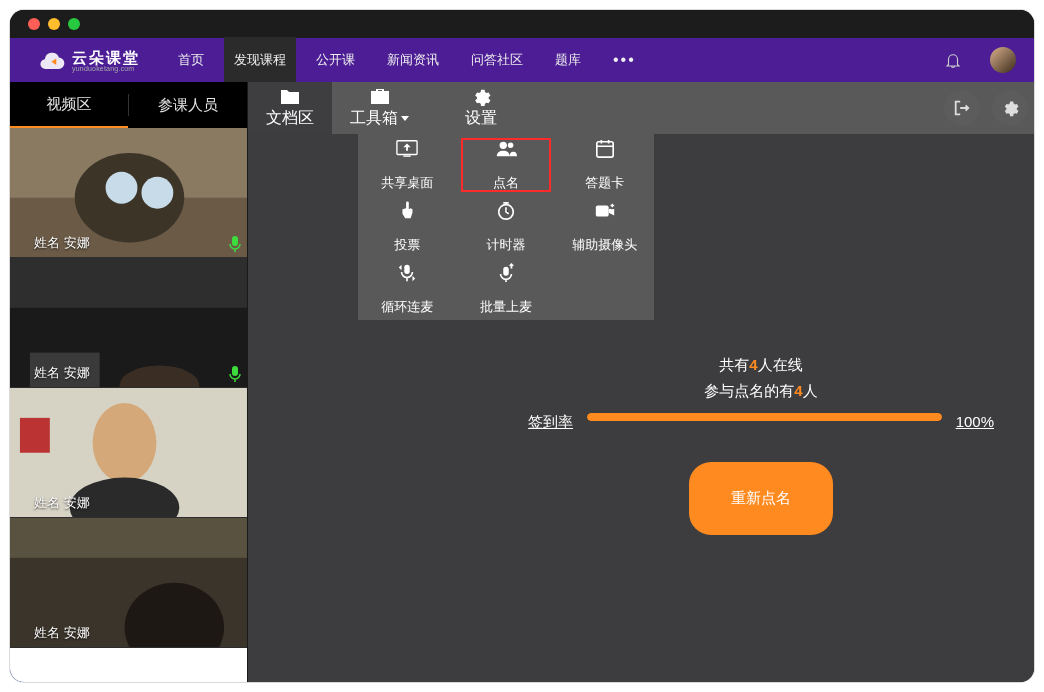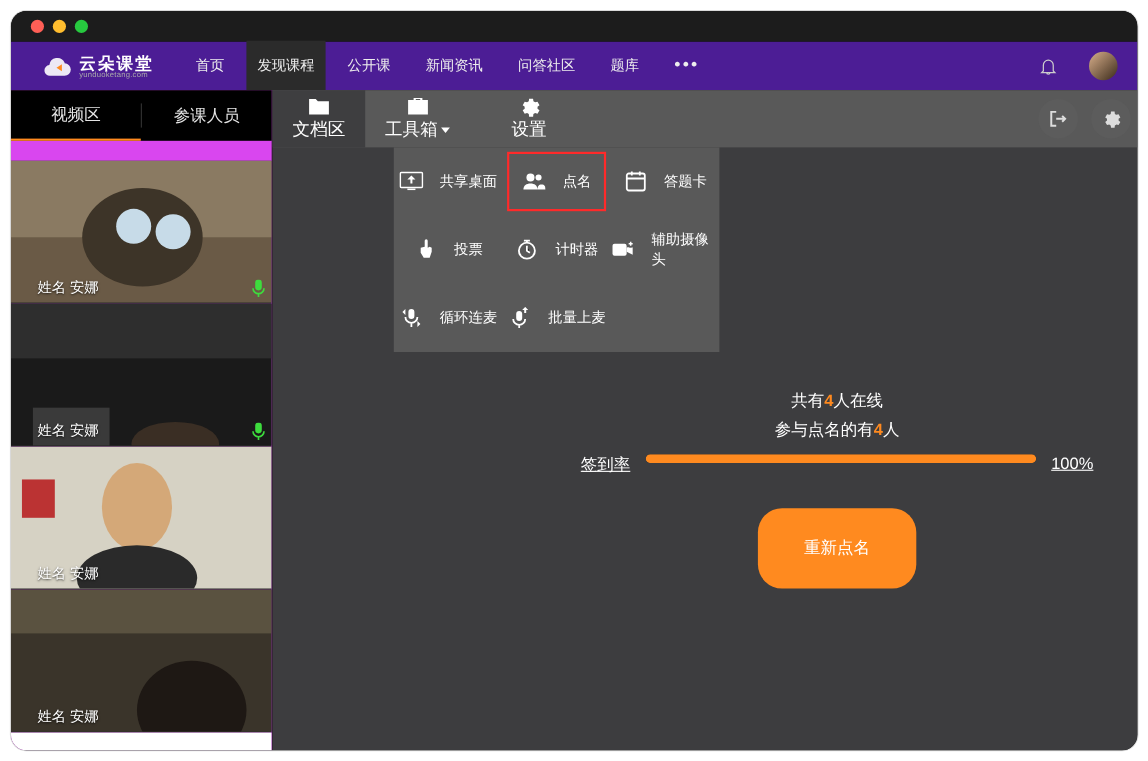--- a/index.html
+++ b/index.html
@@ -45,25 +45,24 @@
 .nav-item.active { background: #2b2b2b; padding: 14px 10px; margin: 0 -10px; }
 .nav-more { font-size: 16px; letter-spacing: 2px; }
 .nav-spacer { flex: 1; }
 .bell-icon { width: 18px; height: 18px; cursor: pointer; }
 .avatar { width: 26px; height: 26px; border-radius: 50%; background: linear-gradient(135deg,#d9b08c,#3a2a1a); cursor: pointer; }
 
 .body { display: flex; height: calc(100% - 72px); }
 
 .left-panel {
   width: 238px;
-  background: #d946ef;
+  background: #1d4ed8;
   display: flex;
   flex-direction: column;
   border-right: 1px solid #1a1a1a;
-  gap: 18px;
 }
 .left-tabs {
   display: flex;
   height: 46px;
   background: #000;
 }
 .left-tab {
   flex: 1;
   color: #e5e5e5;
   font-size: 15px;
@@ -144,21 +143,21 @@
   left: 110px;
   width: 296px;
   background: #595959;
   display: grid;
   grid-template-columns: repeat(3, 1fr);
   z-index: 5;
 }
 .dd-item {
   color: #fff;
   display: flex;
-  flex-direction: row;
+  flex-direction: column;
   align-items: center;
   justify-content: center;
   height: 62px;
   gap: 15px;
   font-size: 13px;
   cursor: pointer;
 }
 .dd-item.highlight { outline: 2px solid #ff2a2a; outline-offset: -6px; }
 .dd-icon { width: 22px; height: 20px; display: flex; align-items: center; justify-content: center; }
 

